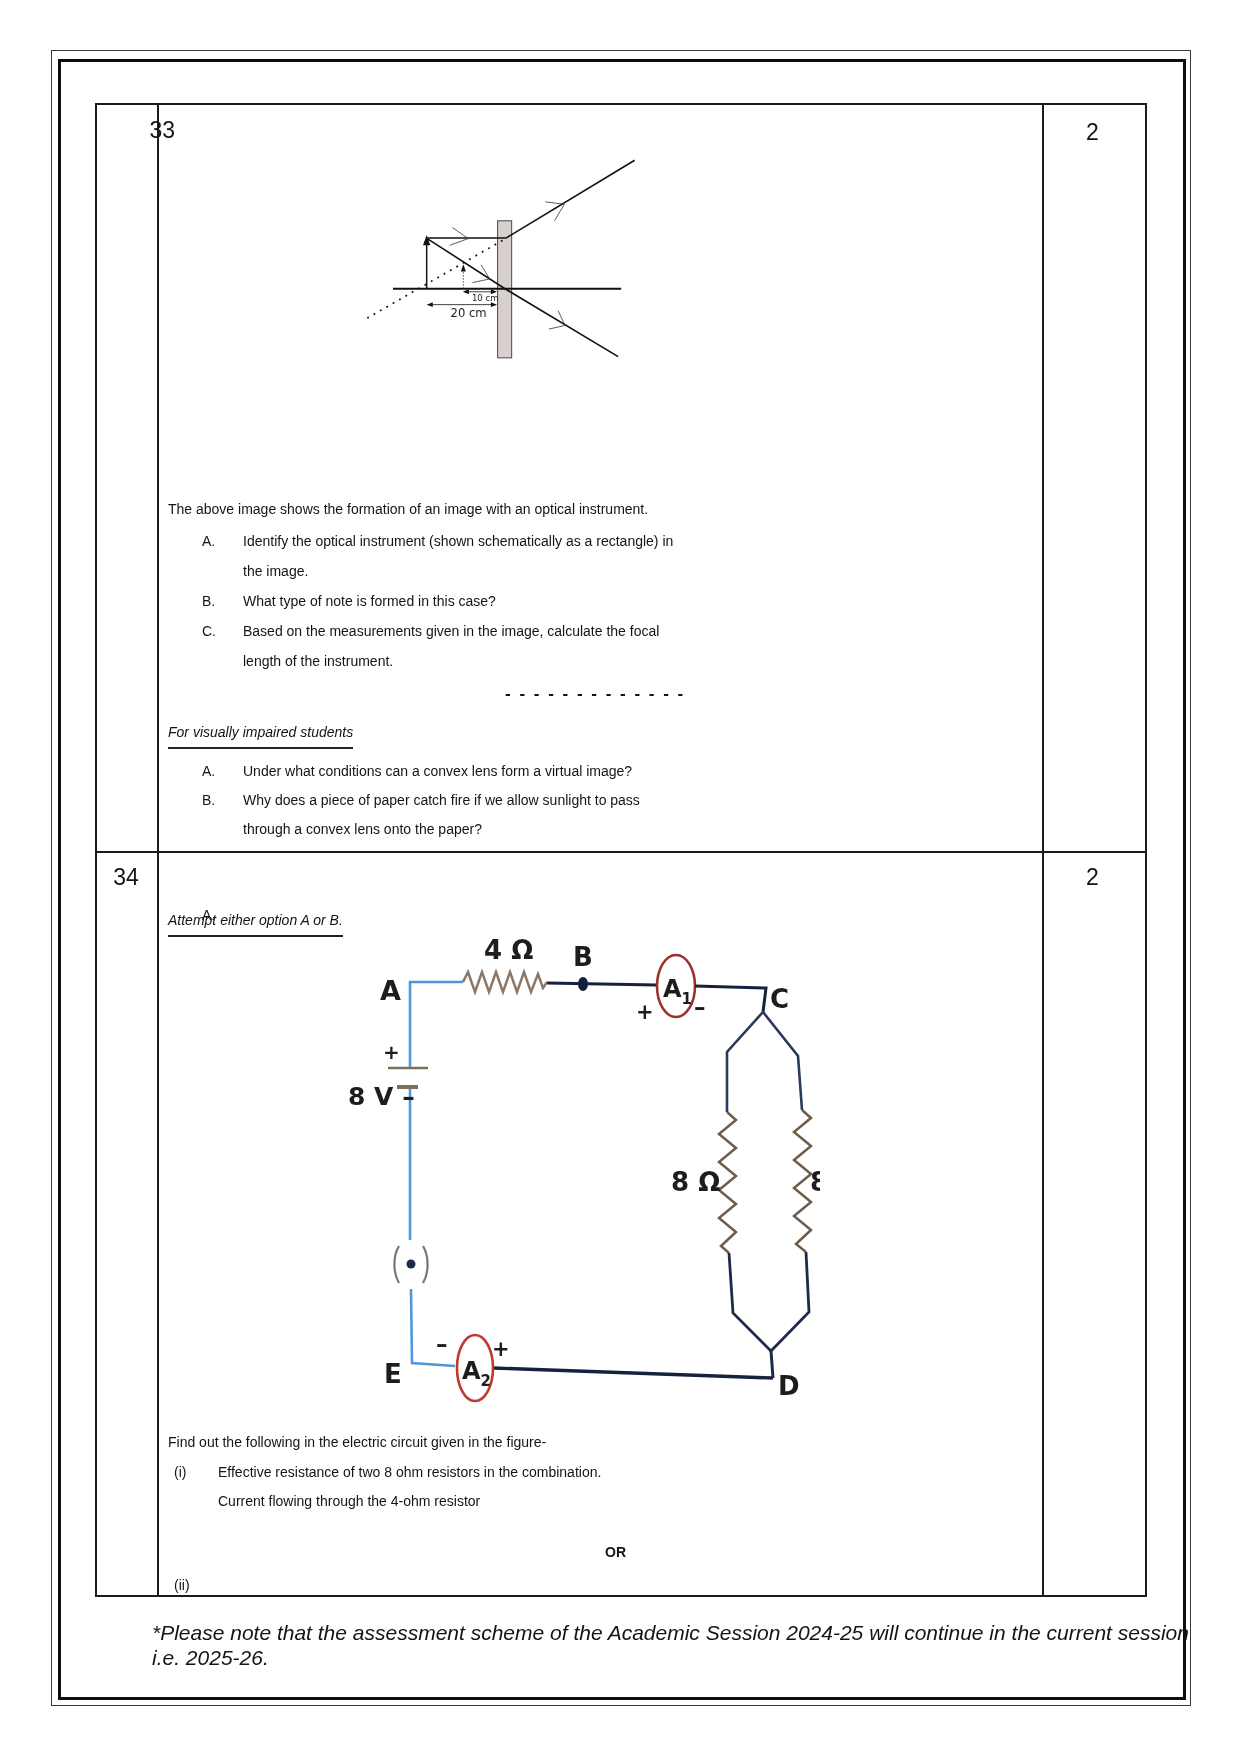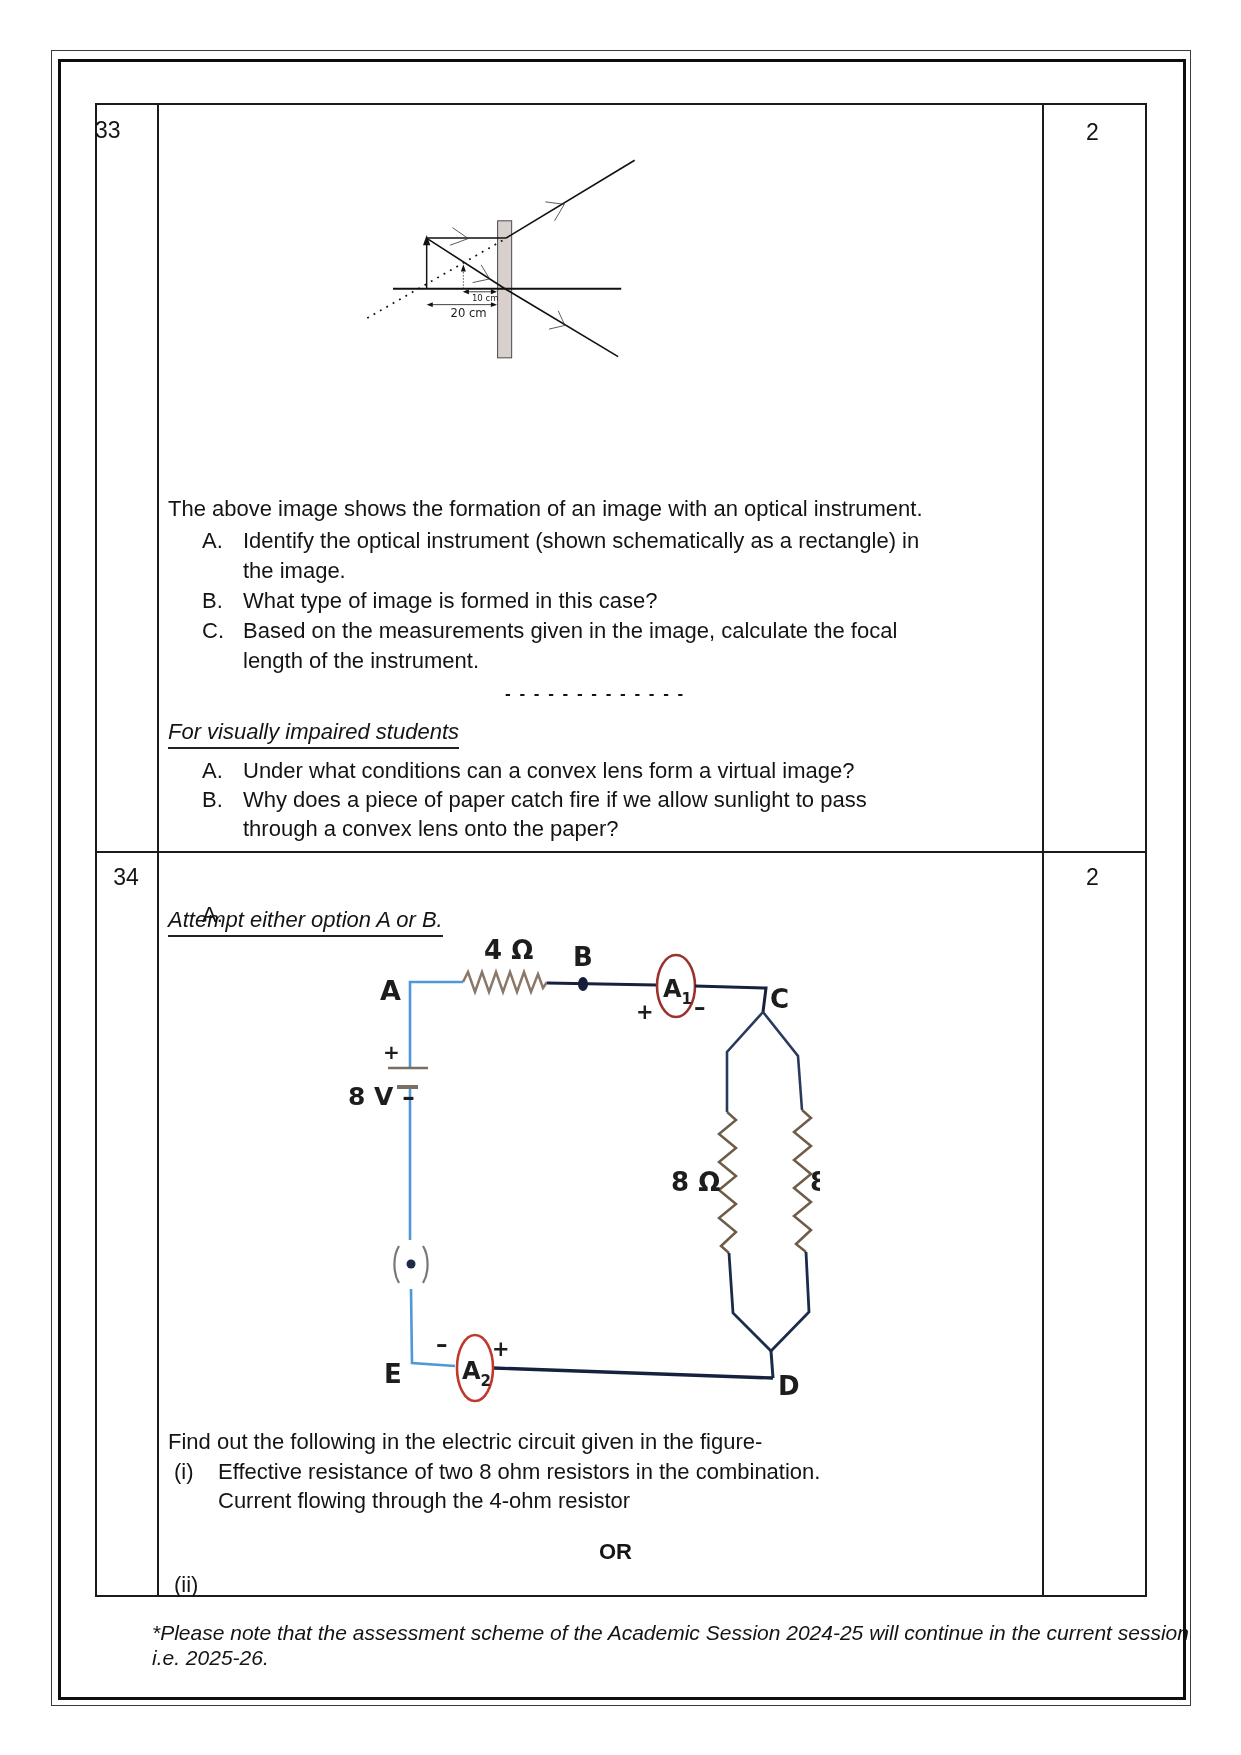--- a/index.html
+++ b/index.html
@@ -3,41 +3,41 @@
 <meta charset="utf-8">
 <style>
   html,body{margin:0;padding:0;background:#fff;}
   body{width:1241px;height:1755px;position:relative;font-family:"Liberation Sans",sans-serif;color:#141414;}
   .abs{position:absolute;}
   .frame-outer{left:51px;top:50px;width:1138px;height:1654px;border:1.5px solid #3a3a3a;}
   .frame-inner{left:58px;top:59px;width:1122px;height:1635px;border:3px solid #0e0e0e;}
   .qtable{left:95px;top:103px;width:1048px;height:1490px;border:2px solid #1b1b1b;}
   .vline{position:absolute;top:0;bottom:0;width:2px;background:#1b1b1b;}
   .hline{position:absolute;left:0;right:0;height:2px;background:#1b1b1b;}
-  .txt{font-size:22px;line-height:28px;white-space:nowrap;}
+  .txt{font-size:14px;line-height:28px;white-space:nowrap;}
   .num{font-size:23px;}
   .italic-u{font-style:italic;border-bottom:2px solid #222;padding-bottom:1px;display:inline-block;}
   .sep{font-size:17px;font-weight:700;letter-spacing:2px;}
   .orlbl{font-weight:700;text-align:center;margin-left:16px;}
   .footer{font-style:italic;font-size:21px;line-height:25px;white-space:nowrap;}
   svg text{font-family:"DejaVu Sans",sans-serif;fill:#1d1d1d;}
 </style>
 </head>
 <body>
 
 <div class="abs frame-outer"></div>
 <div class="abs frame-inner"></div>
 
 <div class="abs qtable">
   <div class="vline" style="left:60px;"></div>
   <div class="vline" style="left:945px;"></div>
   <div class="hline" style="top:746px;"></div>
 </div>
 
-<div class="abs num" style="left:95px;top:117px;width:80px;text-align:left;">33</div>
+<div class="abs num" style="left:95px;top:117px;width:80px;text-align:right;">33</div>
 <div class="abs num" style="left:1042px;top:119px;width:101px;text-align:center;">2</div>
 
 <svg class="abs" style="left:330px;top:105px;" width="520" height="365" viewBox="330 105 850 470">
   <g transform="translate(0,0)">
     <rect x="604" y="231" width="23" height="224" fill="#d8d0cd" stroke="#3a3a3a" stroke-width="1.5"></rect>
     <line x1="433" y1="342" x2="806" y2="342" stroke="#111" stroke-width="3.5"></line>
 
     <line x1="489" y1="259" x2="618" y2="259" stroke="#111" stroke-width="2.6"></line>
     <line x1="618" y1="259" x2="828" y2="132" stroke="#111" stroke-width="2.6"></line>
     <polyline points="489,260 616,342 801,453" fill="none" stroke="#111" stroke-width="2.6"></polyline>
@@ -65,21 +65,21 @@
     <text x="527" y="389" font-size="19">20 cm</text>
   </g>
 </svg>
 
 <div class="abs txt" style="left:168px;top:495px;">The above image shows the formation of an image with an optical instrument.</div>
 
 <div class="abs txt" style="left:202px;top:527px;">A.</div>
 <div class="abs txt" style="left:243px;top:527px;">Identify the optical instrument (shown schematically as a rectangle) in</div>
 <div class="abs txt" style="left:243px;top:557px;">the image.</div>
 <div class="abs txt" style="left:202px;top:587px;">B.</div>
-<div class="abs txt" style="left:243px;top:587px;">What type of image is formed in this case?</div>
+<div class="abs txt" style="left:243px;top:587px;">What type of note is formed in this case?</div>
 <div class="abs txt" style="left:202px;top:617px;">C.</div>
 <div class="abs txt" style="left:243px;top:617px;">Based on the measurements given in the image, calculate the focal</div>
 <div class="abs txt" style="left:243px;top:647px;">length of the instrument.</div>
 
 <div class="abs sep" style="left:505px;top:684px;">- - - - - - - - - - - - -</div>
 
 <div class="abs txt" style="left:168px;top:718px;"><span class="italic-u">For visually impaired students</span></div>
 
 <div class="abs txt" style="left:202px;top:757px;">A.</div>
 <div class="abs txt" style="left:243px;top:757px;">Under what conditions can a convex lens form a virtual image?</div>

